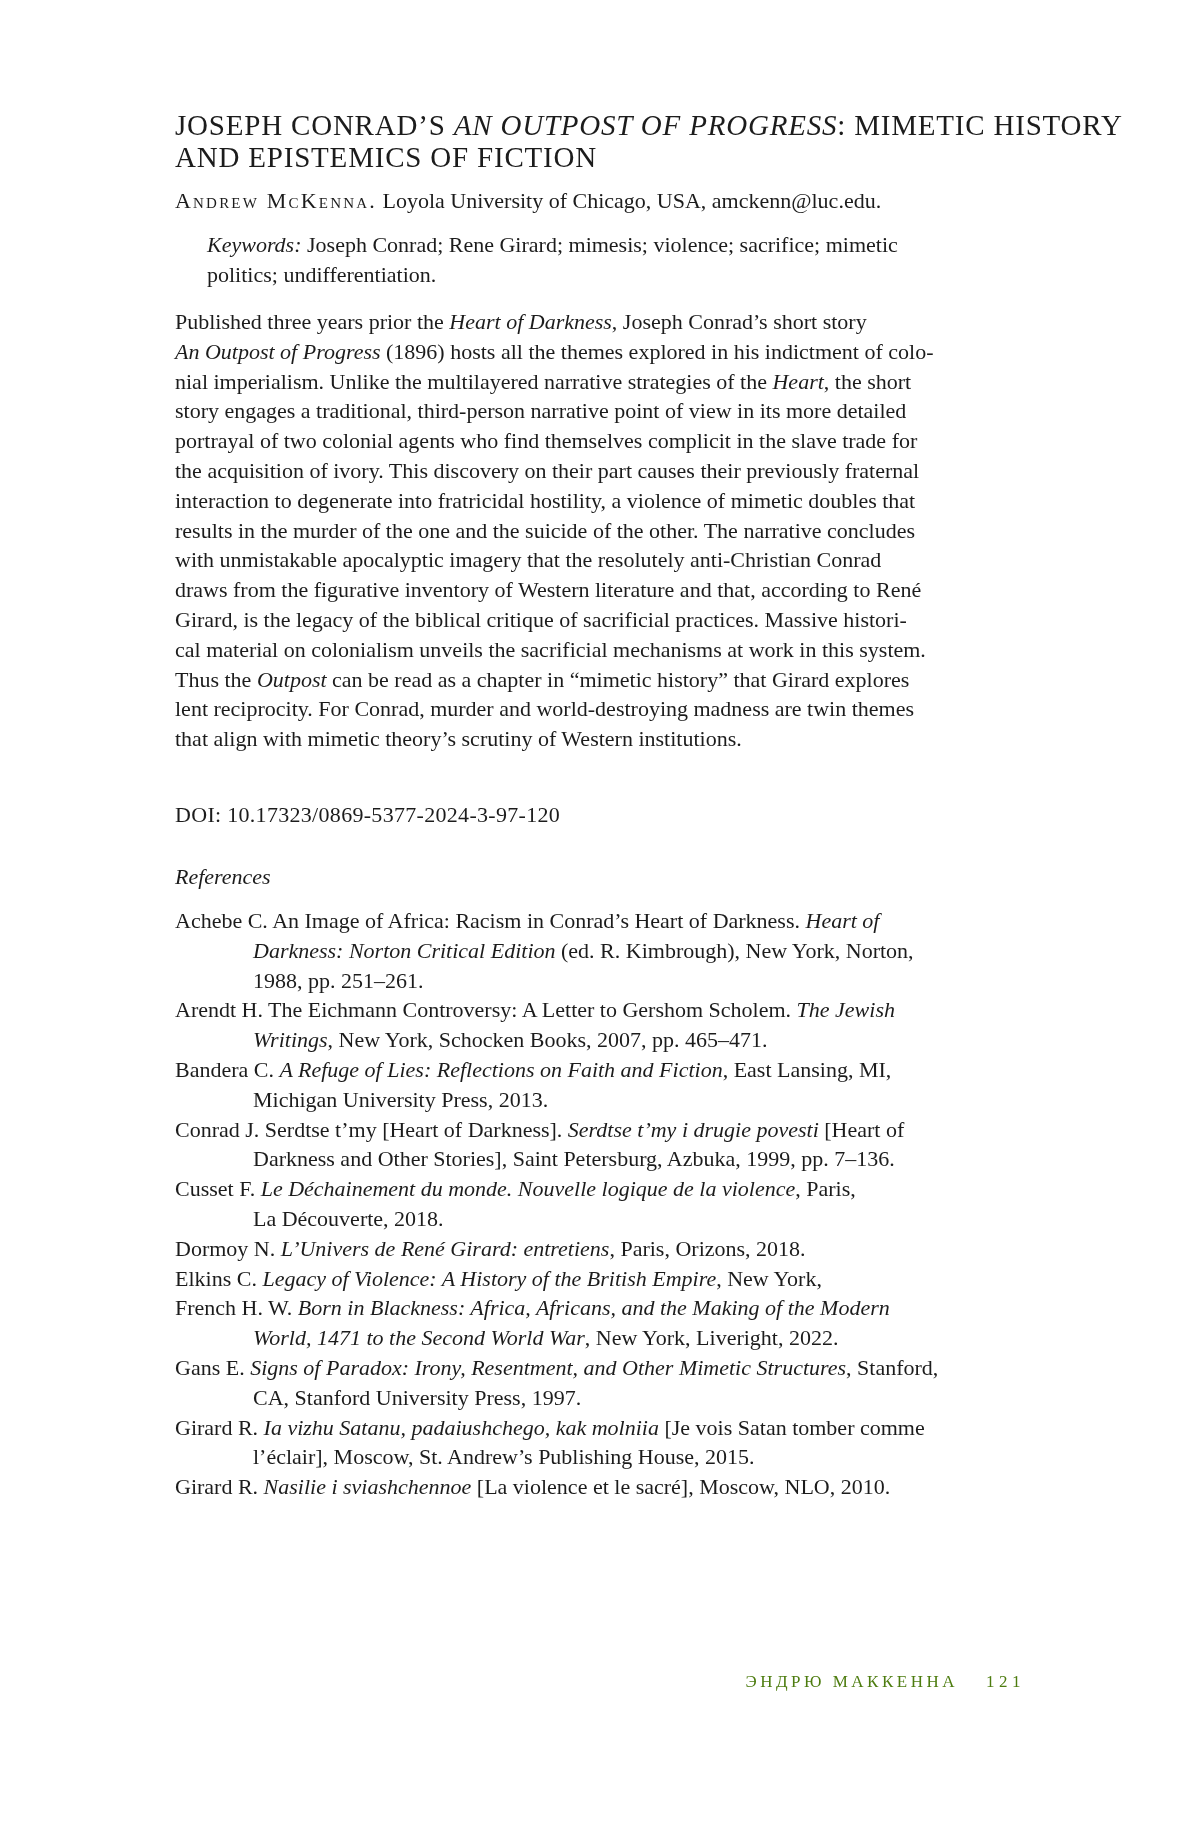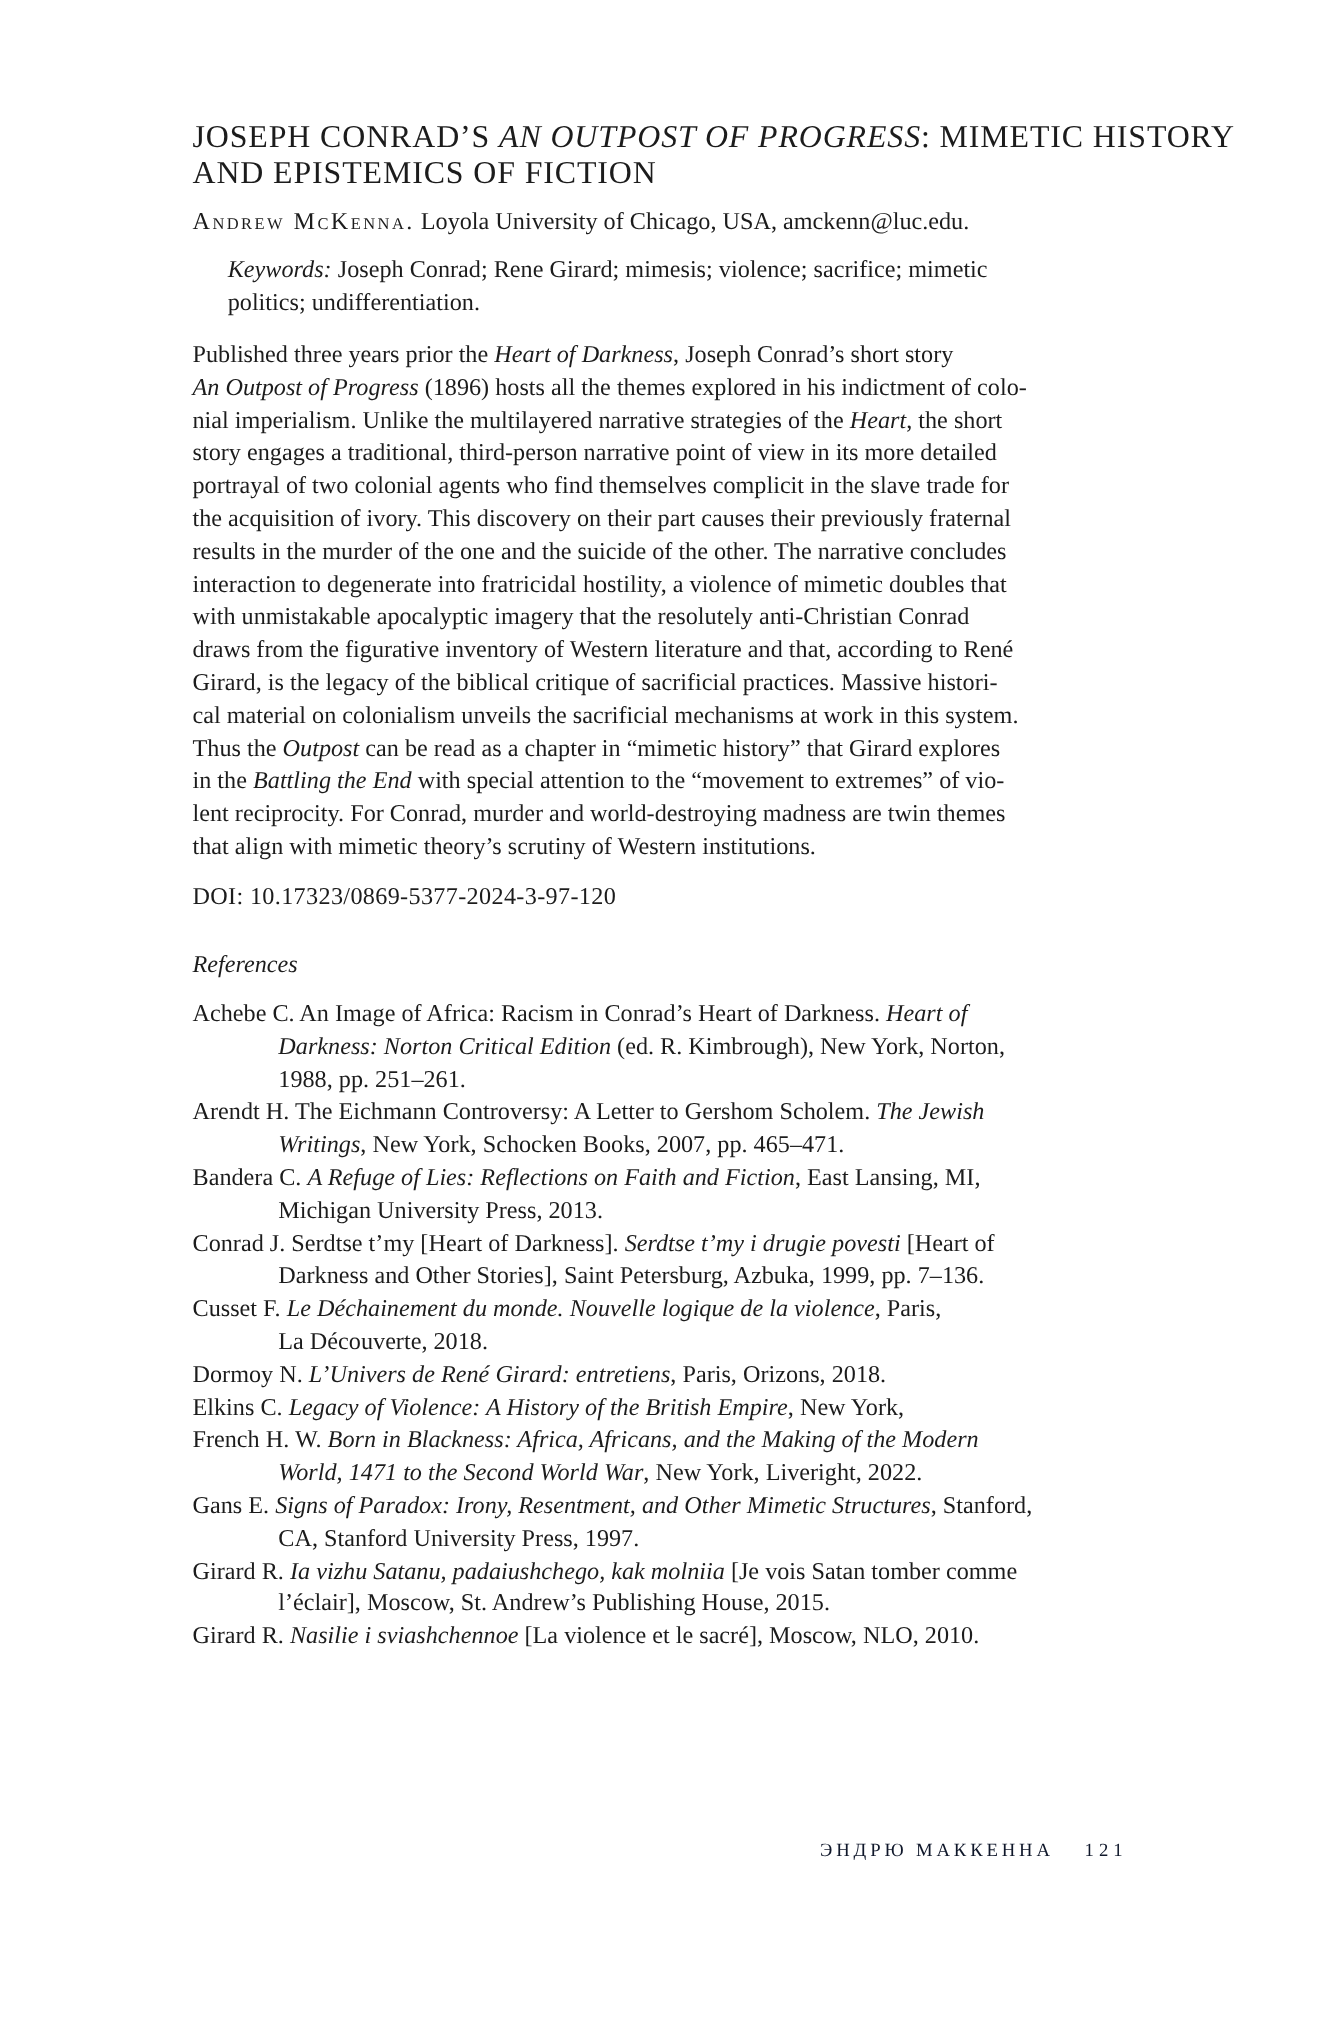--- a/index.html
+++ b/index.html
@@ -43,21 +43,21 @@
 
   #footer {
     position: absolute;
     top: 1671px;
     left: 175px;
     width: 850px;
     text-align: right;
     font-size: 17px;
     line-height: 22px;
     letter-spacing: 3.5px;
-    color: #0f172a;
+    color: #4d7c0f;
   }
   #footer .page-num { margin-left: 28px; letter-spacing: 4.5px; }
   i { font-style: italic; }
 </style>
 </head>
 <body>
 
 <div class="page">
 
   <div class="section" id="title">
@@ -74,28 +74,27 @@
       <div class="line"><span>politics; undifferentiation.</span></div>
     </div>
 
   <div class="section body-text" id="abstract">
       <div class="line"><span>Published three years prior the </span><i>Heart of Darkness</i><span>, Joseph Conrad’s short story</span></div>
       <div class="line"><i>An Outpost of Progress</i><span> (1896) hosts all the themes explored in his indictment of colo-</span></div>
       <div class="line"><span>nial imperialism. Unlike the multilayered narrative strategies of the </span><i>Heart</i><span>, the short</span></div>
       <div class="line"><span>story engages a traditional, third-person narrative point of view in its more detailed</span></div>
       <div class="line"><span>portrayal of two colonial agents who find themselves complicit in the slave trade for</span></div>
       <div class="line"><span>the acquisition of ivory. This discovery on their part causes their previously fraternal</span></div>
+      <div class="line"><span>interaction to degenerate into fratricidal hostility, a violence of mimetic doubles that</span></div>
       <div class="line"><span>results in the murder of the one and the suicide of the other. The narrative concludes</span></div>
-      <div class="line"><span>interaction to degenerate into fratricidal hostility, a violence of mimetic doubles that</span></div>
       <div class="line"><span>with unmistakable apocalyptic imagery that the resolutely anti-Christian Conrad</span></div>
       <div class="line"><span>draws from the figurative inventory of Western literature and that, according to René</span></div>
       <div class="line"><span>Girard, is the legacy of the biblical critique of sacrificial practices. Massive histori-</span></div>
       <div class="line"><span>cal material on colonialism unveils the sacrificial mechanisms at work in this system.</span></div>
       <div class="line"><span>Thus the </span><i>Outpost</i><span> can be read as a chapter in “mimetic history” that Girard explores</span></div>
-      <div class="line"><span>in the </span><i>Battling the End</i><span> with special attention to the “movement to extremes” of vio-</span></div>
       <div class="line"><span>lent reciprocity. For Conrad, murder and world-destroying madness are twin themes</span></div>
       <div class="line"><span>that align with mimetic theory’s scrutiny of Western institutions.</span></div>
     </div>
 
   <div class="section body-text" id="doi-line">DOI: 10.17323/0869-5377-2024-3-97-120</div>
 
   <div class="section" id="references-heading">References</div>
 
   <div class="section body-text" id="reference-list">
       <div class="ref-entry">

